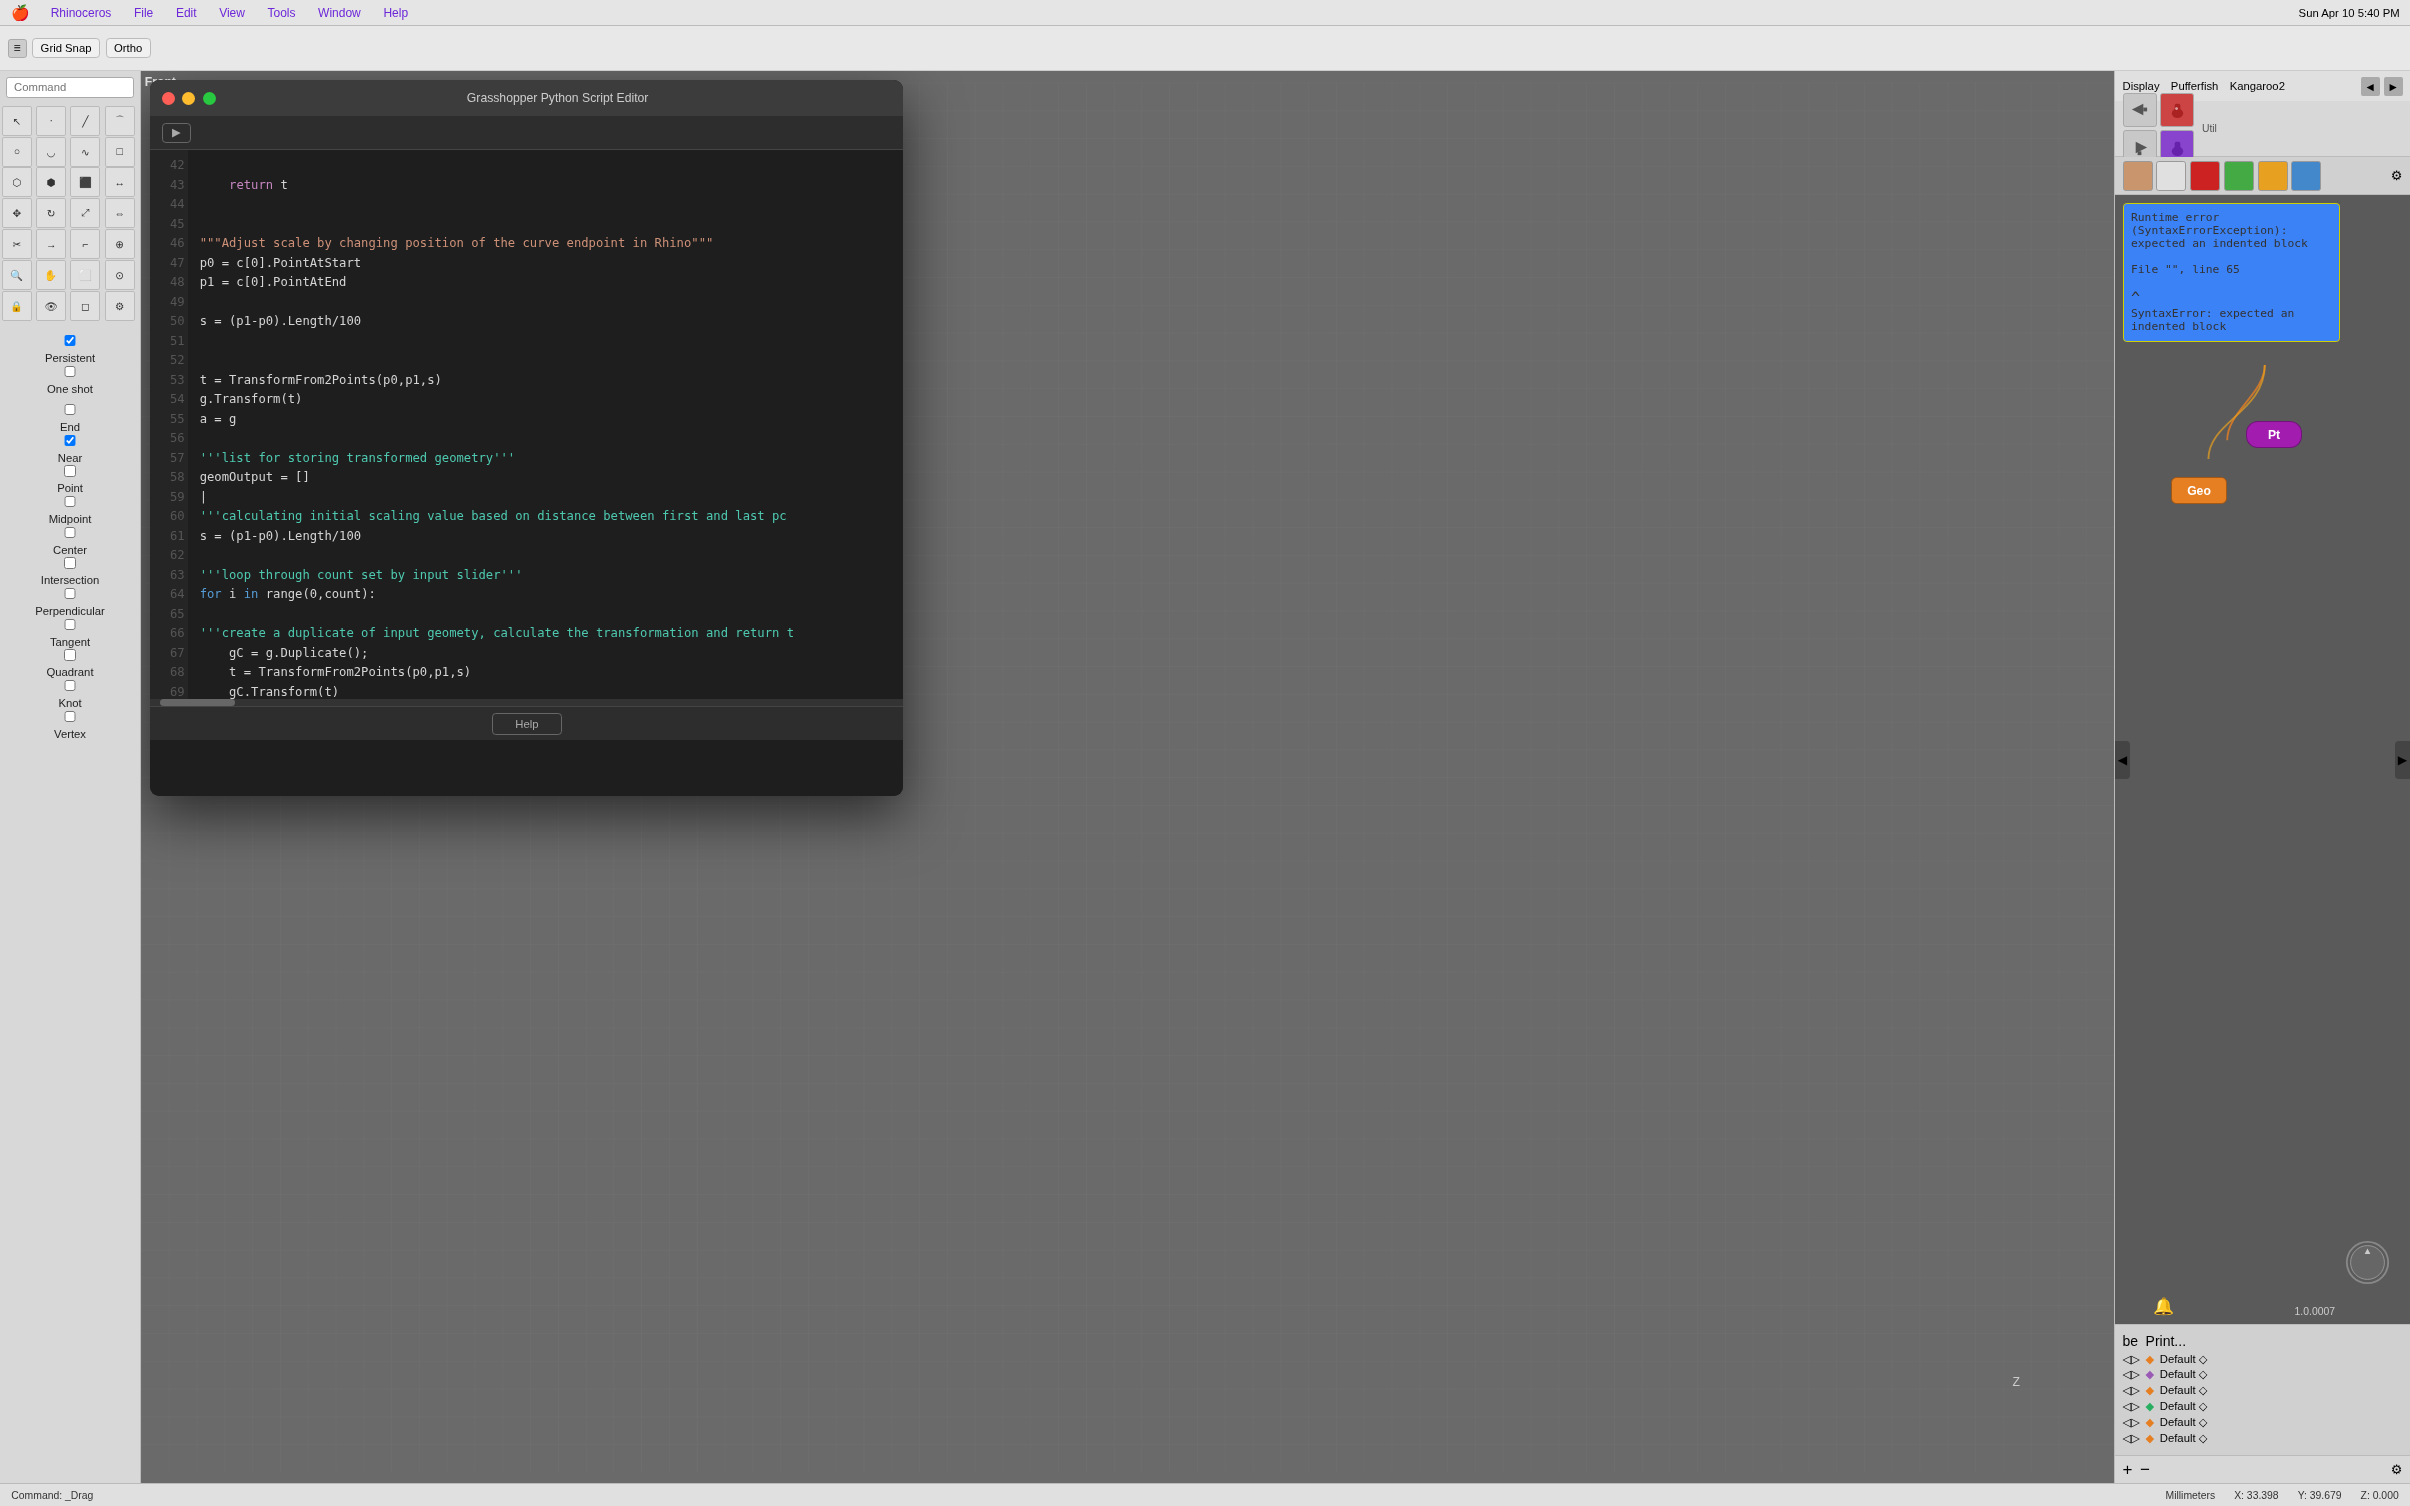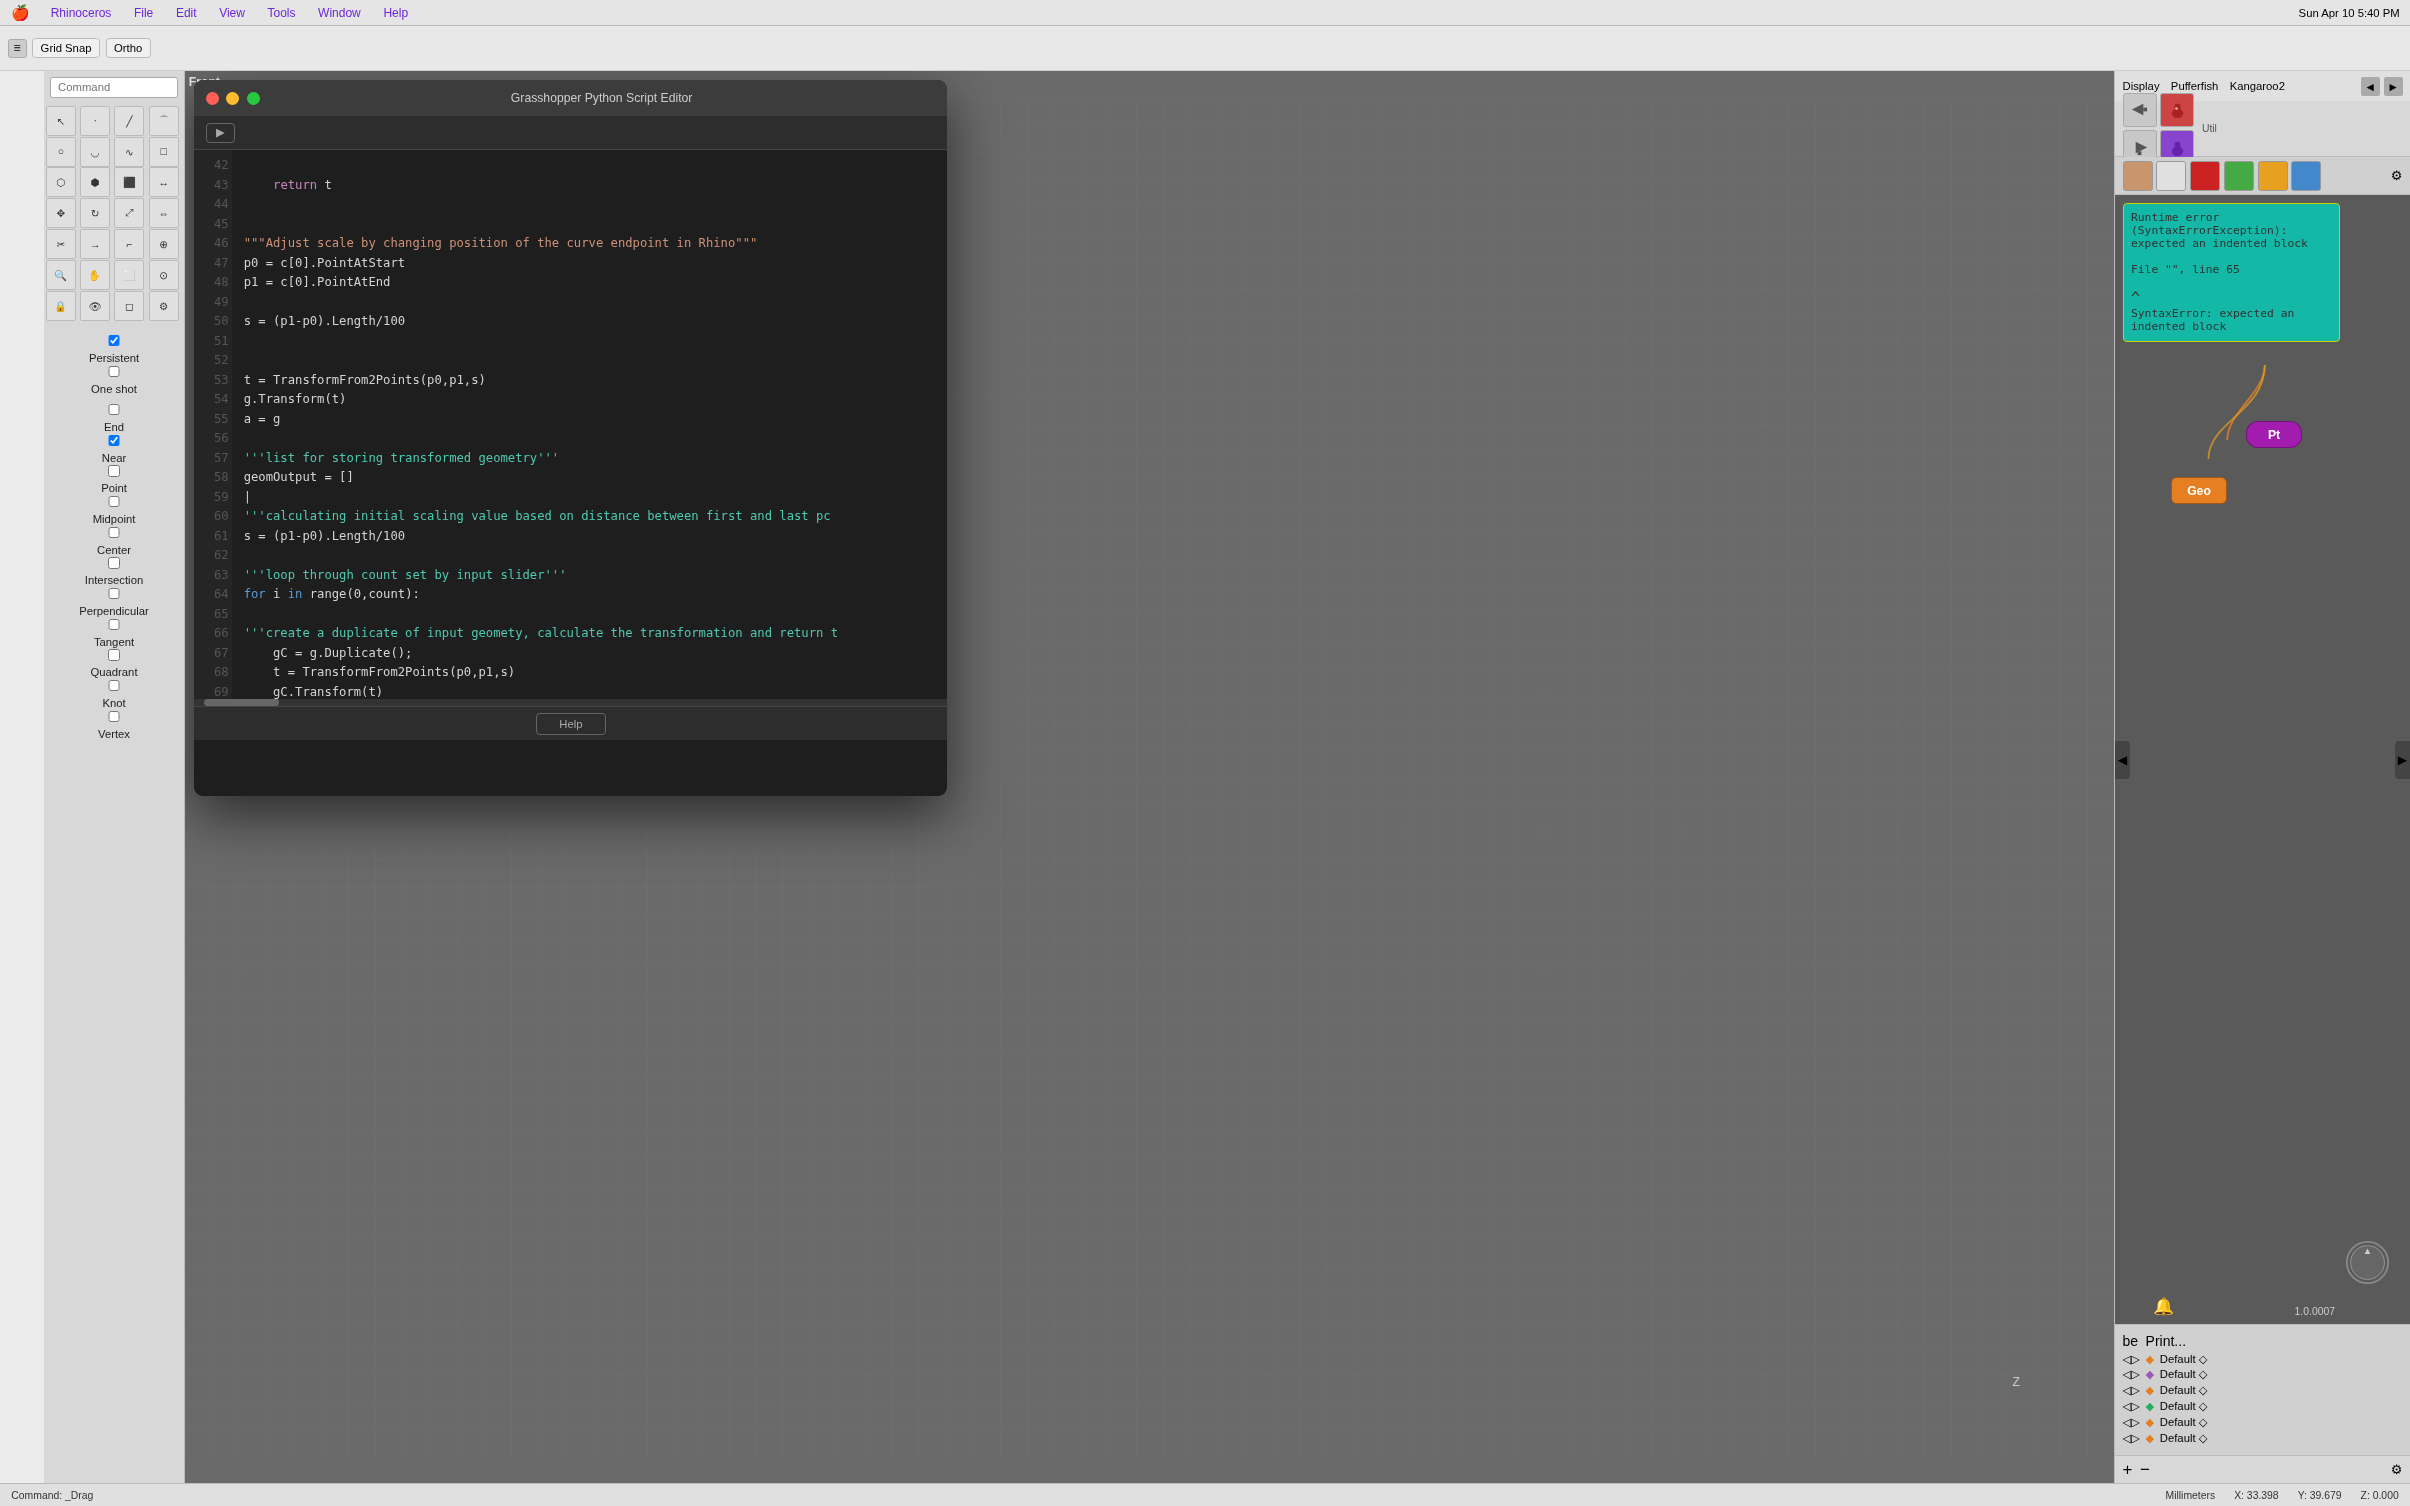--- a/index.html
+++ b/index.html
@@ -74,21 +74,20 @@
       border-radius: 3.8px;
       font-size: 11.3px;
       cursor: pointer;
     }
 
     
     .main-layout {
       flex: 1;
       display: flex;
       overflow: hidden;
-      margin-left: 44px;
     }
 
     
     .left-panel {
       width: 141px;
       background: #d8d8d8;
       border-right: 0.9px solid #bbb;
       display: flex;
       flex-direction: column;
       overflow: hidden;
@@ -332,21 +331,21 @@
       min-width: 56px;
       text-align: center;
     }
 
     
     .error-panel {
       position: absolute;
       top: 7.5px;
       left: 7.5px;
       width: 217px;
-      background: #14b8a6;
+      background: #3b82f6;
       border: 1.9px solid #d0d000;
       border-radius: 3.8px;
       padding: 7.5px;
       font-size: 11.3px;
       color: #333;
       font-family: monospace;
     }
 
     
     .status-bar {

